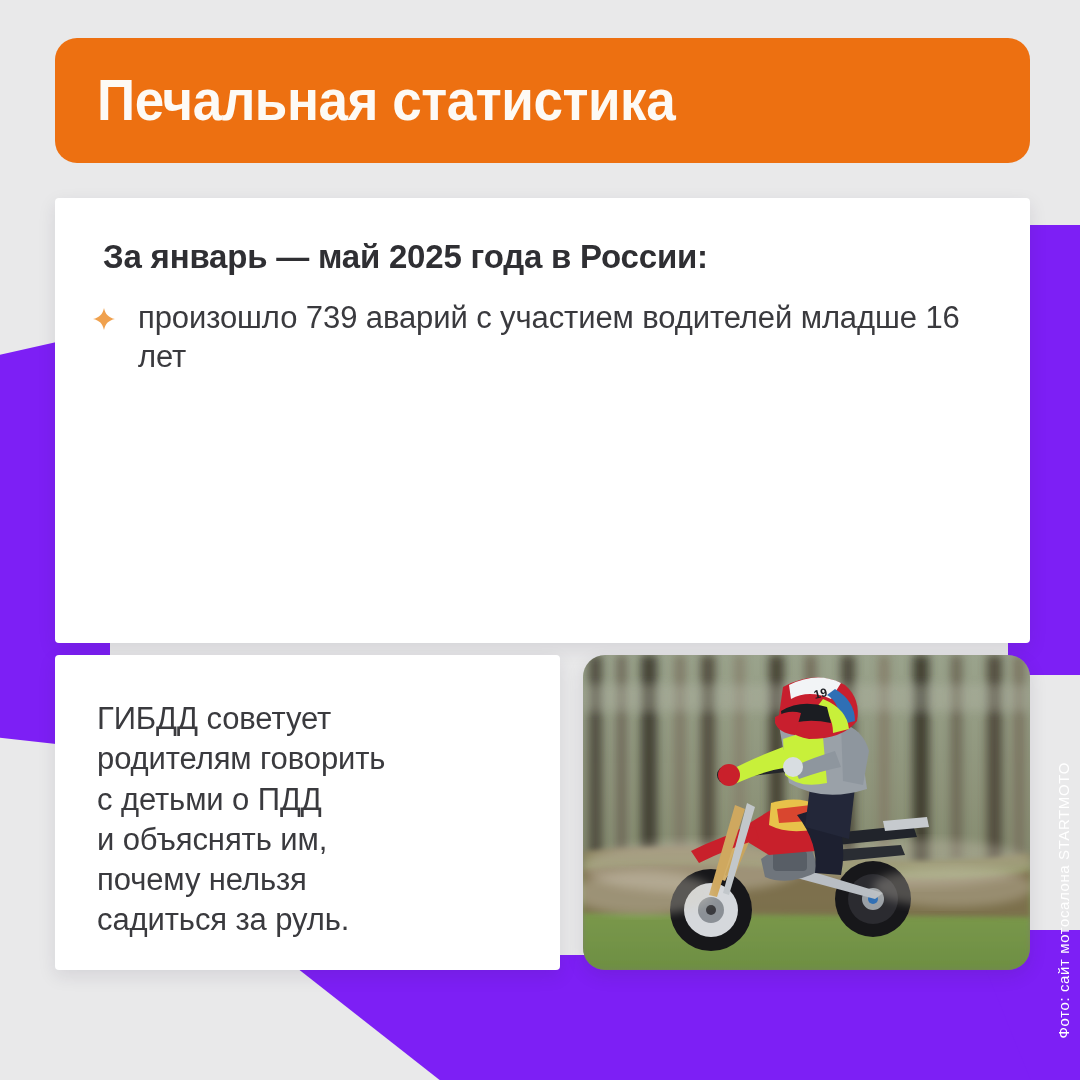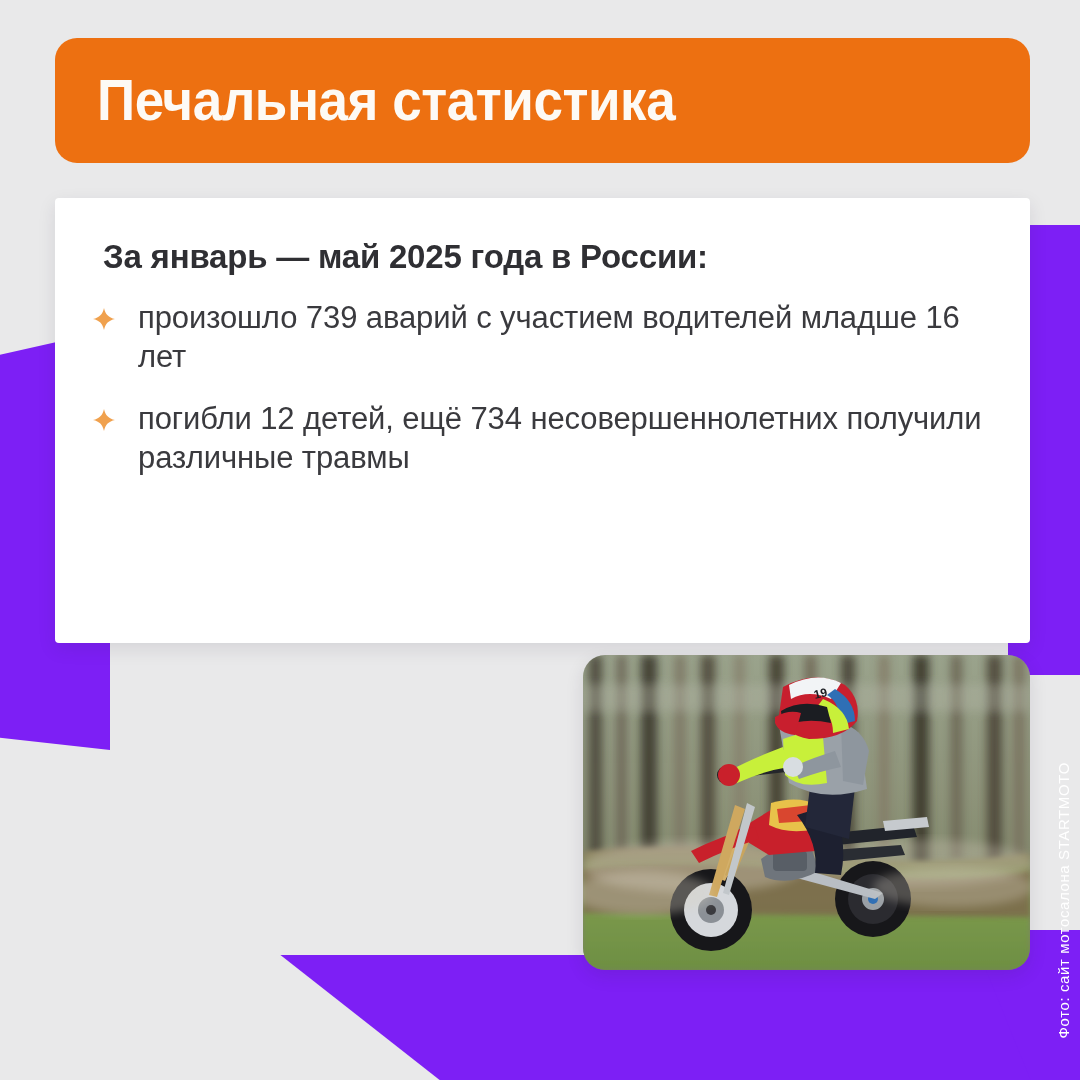--- a/index.html
+++ b/index.html
@@ -226,32 +226,32 @@
       <li class="bullet">
         <span class="bullet-marker">
           <svg viewBox="0 0 22 22" xmlns="http://www.w3.org/2000/svg">
             <path d="M11 0 C12.4 6.4 15.6 9.6 22 11 C15.6 12.4 12.4 15.6 11 22 C9.6 15.6 6.4 12.4 0 11 C6.4 9.6 9.6 6.4 11 0 Z" fill="#F0A14E"></path>
           </svg>
         </span>
         <span class="bullet-text">произошло 739 аварий с участием водителей младше 16 лет</span>
       </li>
 
 
-      <li class="bullet">
-        <span class="bullet-marker">
-          <svg viewBox="0 0 22 22" xmlns="http://www.w3.org/2000/svg">
-            <path d="M11 0 C12.4 6.4 15.6 9.6 22 11 C15.6 12.4 12.4 15.6 11 22 C9.6 15.6 6.4 12.4 0 11 C6.4 9.6 9.6 6.4 11 0 Z" fill="#F0A14E"></path>
-          </svg>
-        </span>
-        <span class="bullet-text">погибли 12 детей, ещё 734 несовершеннолетних получили различные травмы</span>
-      </li>
 
     </ul>
   </div>
 
+  <div class="card advice-card">
+    <div class="advice-text">ГИБДД советует
+родителям говорить
+с детьми о ПДД
+и объяснять им,
+почему нельзя
+садиться за руль.</div>
+  </div>
 
   <div class="photo-card">
     <svg viewBox="0 0 447 315" xmlns="http://www.w3.org/2000/svg" preserveAspectRatio="xMidYMid slice">
       <defs>
         <linearGradient id="sky" x1="0" y1="0" x2="0" y2="1">
           <stop offset="0%" stop-color="#9aa38c"></stop>
           <stop offset="45%" stop-color="#8d9379"></stop>
           <stop offset="100%" stop-color="#77805f"></stop>
         </linearGradient>
         <linearGradient id="ground" x1="0" y1="0" x2="0" y2="1">

